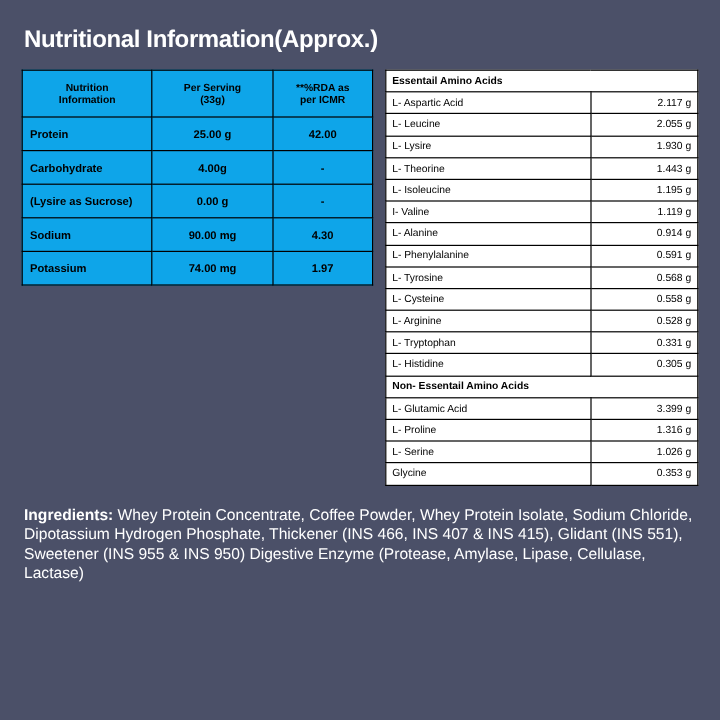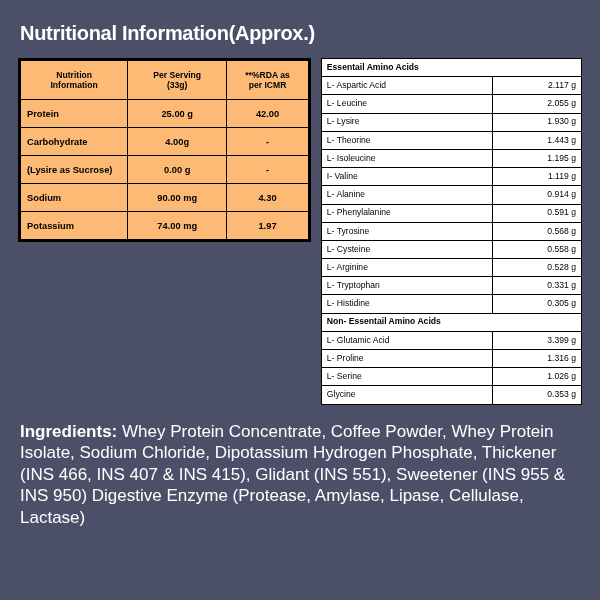--- a/index.html
+++ b/index.html
@@ -29,23 +29,23 @@
     margin: 0 0 14px 2px;
     line-height: 1.1;
   }
   .tables {
     display: flex;
     align-items: flex-start;
     gap: 10px;
   }
   
   .left-table {
-    background: #fdba74;
+    background: #0ea5e9;
     color: #000000;
-    border: 3px solid #000000;
+    border: 1px solid #000000;
     border-collapse: collapse;
     width: 296px;
     font-size: 9.2px;
   }
   .left-table td, .left-table th {
     border: 1px solid #000000;
     padding: 0;
   }
   .left-table .hdr td {
     font-weight: bold;
@@ -84,21 +84,21 @@
     line-height: 1.1;
   }
   .right-table td.name { width: 160px; text-align: left; }
   .right-table td.amt { text-align: right; }
   .right-table tr.section td {
     font-weight: bold;
   }
   
   .ingredients {
     margin-top: 16px;
-    font-size: 17px;
+    font-size: 13px;
     line-height: 1.27;
     color: #ffffff;
     padding: 0 2px;
     text-align: left;
   }
   .ingredients .lbl {
     font-weight: bold;
   }
 </style>
 </head>

